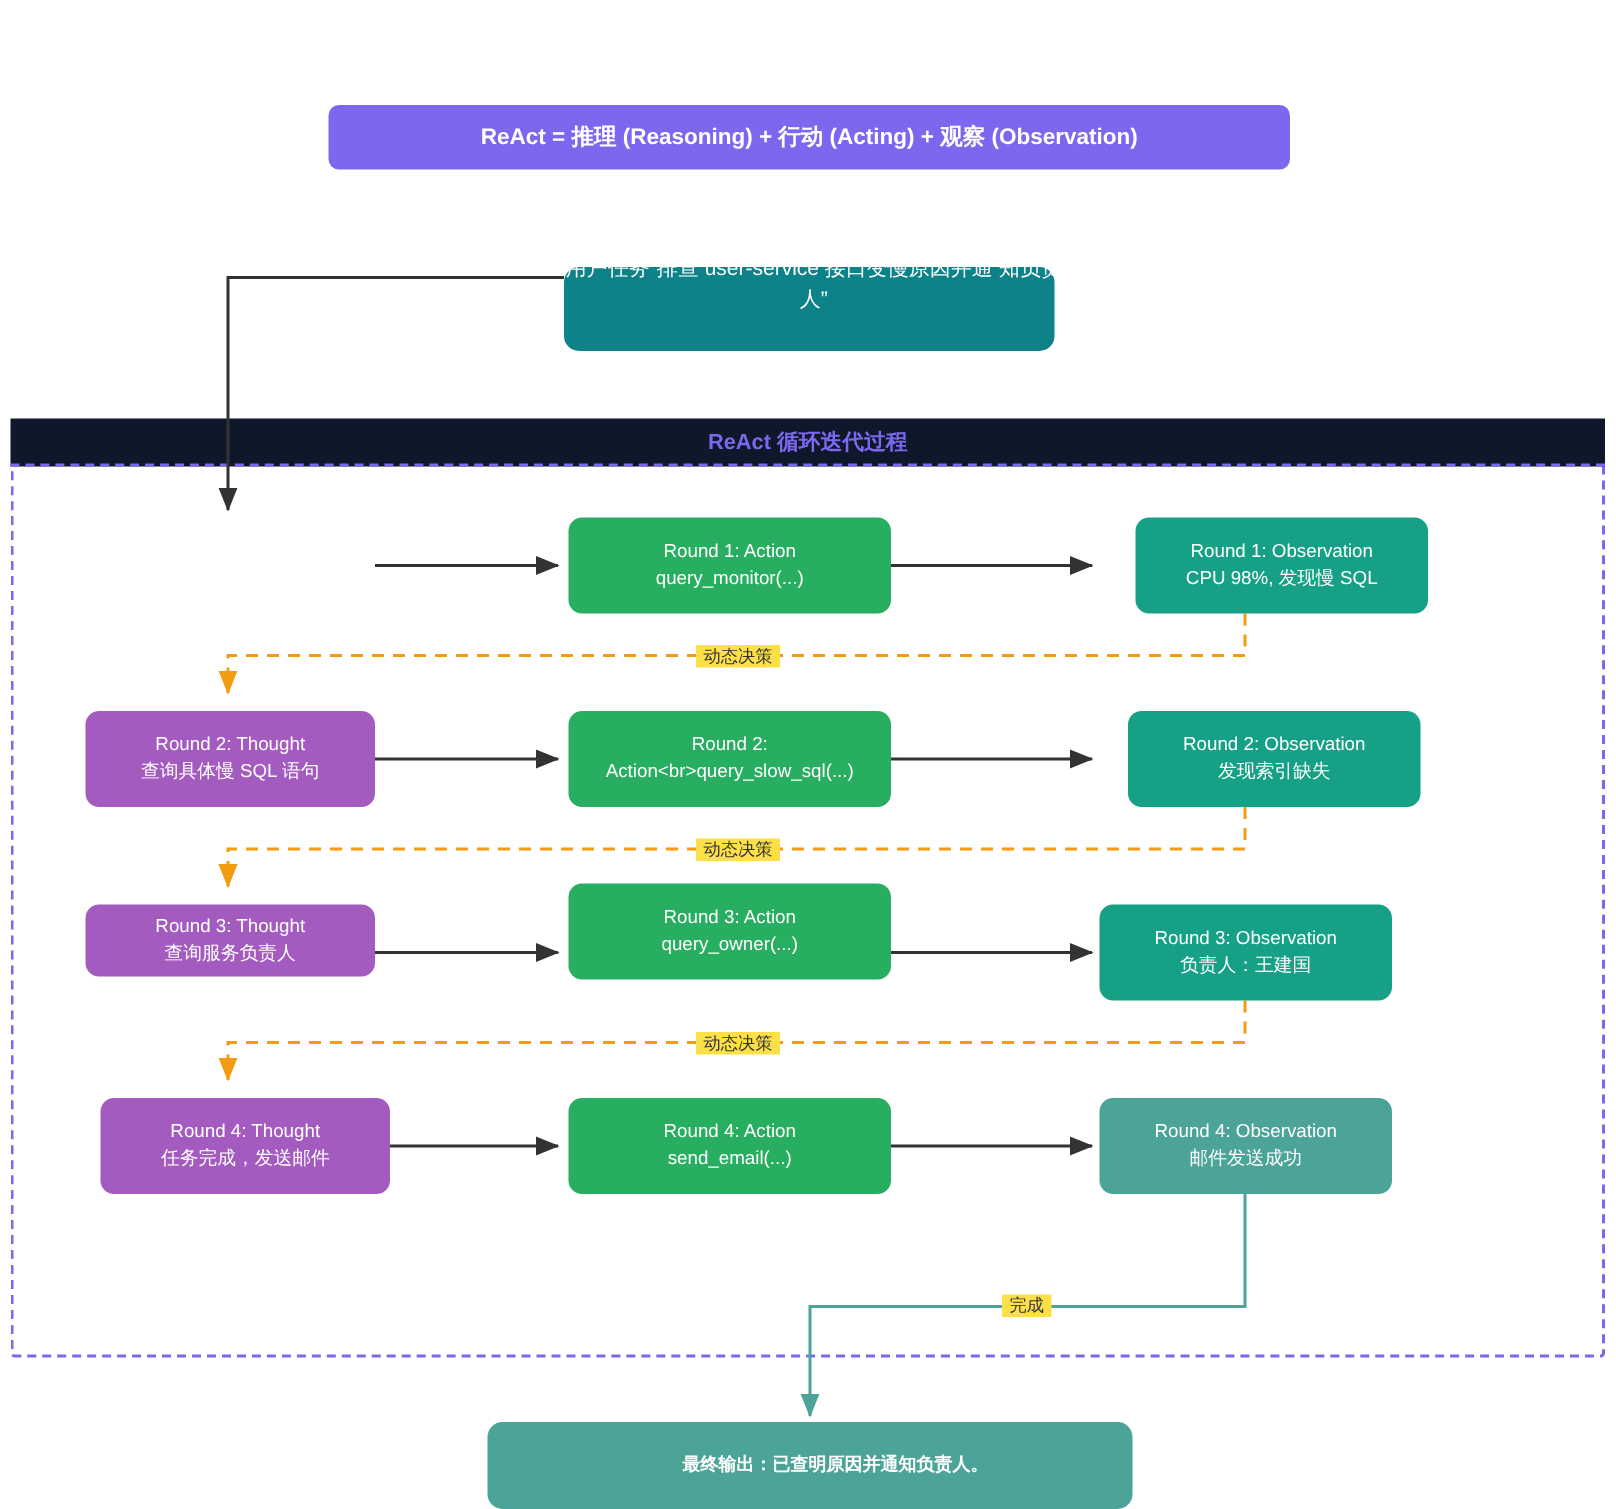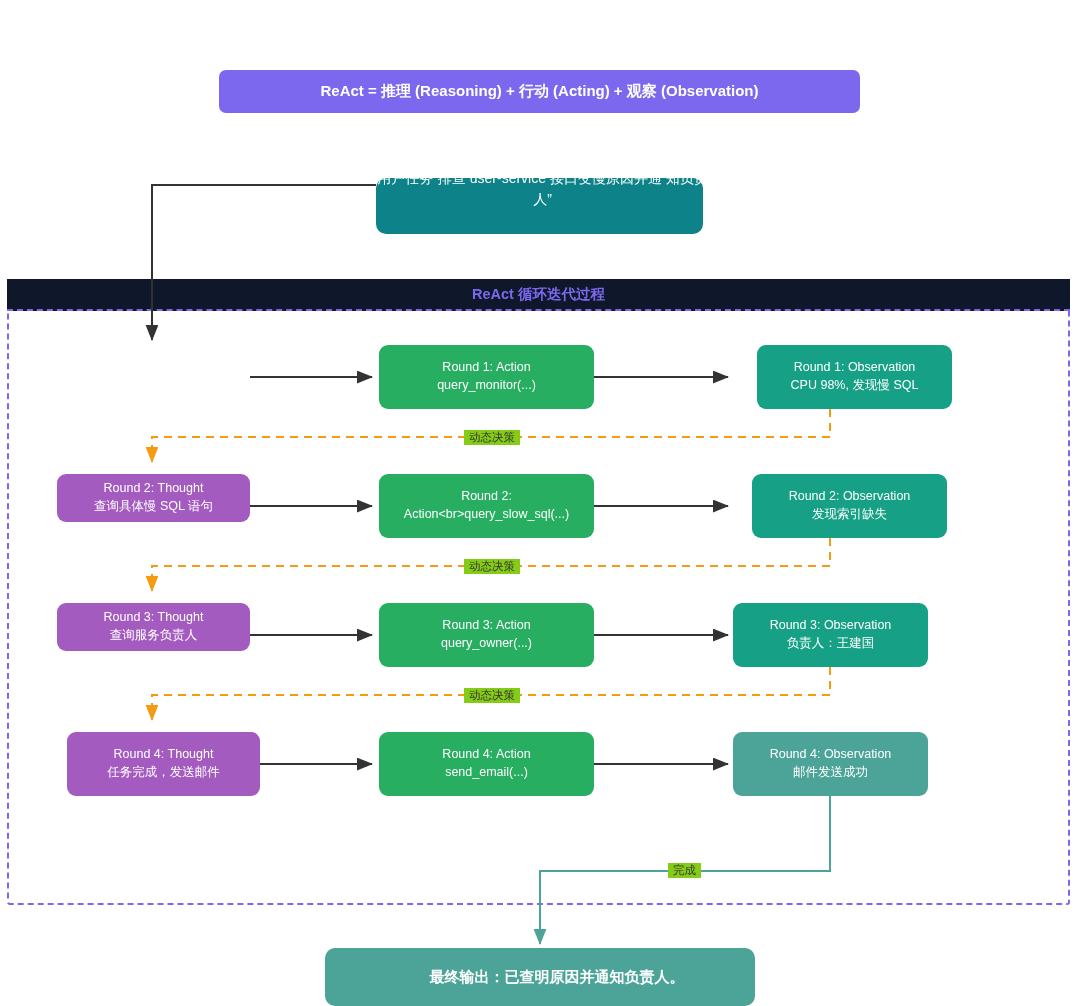--- a/index.html
+++ b/index.html
@@ -36,21 +36,21 @@
     border-radius: 9px;
     line-height: 1.42;
     padding: 2px 6px;
     white-space: pre-line;
   }
   .node-task   { background: #0D8289; font-size: 14px; border-radius: 10px; }
   .node-thought{ background: #A45BC0; font-size: 12.5px; }
   .node-action { background: #27AE60; font-size: 12.5px; }
   .node-obs    { background: #16A085; font-size: 12.5px; }
   .node-obs-muted { background: #4BA497; font-size: 12.5px; text-align: center; }
-  .node-final  { background: #4BA497; font-size: 15px; font-weight: bold; border-radius: 10px; padding-left: 40px; }
+  .node-final  { background: #4BA497; font-size: 12px; font-weight: bold; border-radius: 10px; padding-left: 40px; }
 
   .task-overflow {
     position: absolute; left: 376px; top: 168px;
     width: 333px; text-align: center;
     color: #ffffff; font-size: 14px; line-height: 1.5;
     pointer-events: none;
   }
 
   .loop-box {
     position: absolute; left: 7px; top: 279px;
@@ -65,21 +65,21 @@
     background: #0f172a;
     border-bottom: 2px dashed #7B68EE;
     display: flex; align-items: center; justify-content: center;
     color: #7B68EE; font-size: 14.5px; font-weight: bold;
   }
 
   svg.wires { position: absolute; left: 0; top: 0; width: 1077px; height: 1006px; }
 
   .wire-label {
     position: absolute;
-    background: #84cc16;
+    background: #fde047;
     color: #333333;
     font-size: 11.5px;
     padding: 0 5px;
     white-space: nowrap;
   }
 </style>
 </head>
 <body>
 
 <div id="stage">
@@ -136,30 +136,30 @@
   <div class="wire-label" style="left:464px; top:430px;">动态决策</div>
   <div class="wire-label" style="left:464px; top:559px;">动态决策</div>
   <div class="wire-label" style="left:464px; top:688px;">动态决策</div>
   <div class="wire-label" style="left:668px; top:863px;">完成</div>
 
   <div class="node node-action" style="left:379px; top:345px; width:215px; height:64px;">Round 1: Action
 query_monitor(...)</div>
   <div class="node node-obs" style="left:733px; top:345px; width:195px; height:64px;margin-left:24px;">Round 1: Observation
 CPU 98%, 发现慢 SQL</div>
 
-  <div class="node node-thought" style="left:57px; top:474px; width:193px; height:48px;">Round 2: Thought
+  <div class="node node-thought" style="left:57px; top:474px; width:193px; height:64px;">Round 2: Thought
 查询具体慢 SQL 语句</div>
   <div class="node node-action" style="left:379px; top:474px; width:215px; height:64px;">Round 2:
 Action&lt;br&gt;query_slow_sql(...)</div>
   <div class="node node-obs" style="left:752px; top:474px; width:195px; height:64px;">Round 2: Observation
 发现索引缺失</div>
 
   <div class="node node-thought" style="left:57px; top:603px; width:193px; height:48px;">Round 3: Thought
 查询服务负责人</div>
-  <div class="node node-action" style="left:379px; top:603px; width:215px; height:64px;">Round 3: Action
+  <div class="node node-action" style="left:379px; top:589px; width:215px; height:64px;">Round 3: Action
 query_owner(...)</div>
   <div class="node node-obs" style="left:733px; top:603px; width:195px; height:64px;">Round 3: Observation
 负责人：王建国</div>
 
   <div class="node node-thought" style="left:67px; top:732px; width:193px; height:64px;">Round 4: Thought
 任务完成，发送邮件</div>
   <div class="node node-action" style="left:379px; top:732px; width:215px; height:64px;">Round 4: Action
 send_email(...)</div>
   <div class="node node-obs-muted" style="left:733px; top:732px; width:195px; height:64px;">Round 4: Observation
 邮件发送成功</div>

